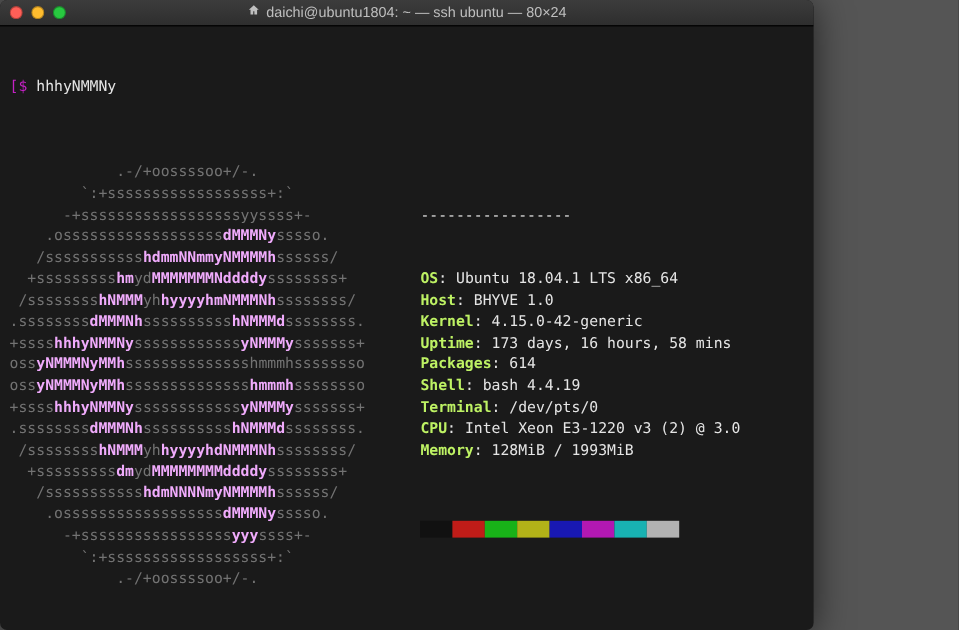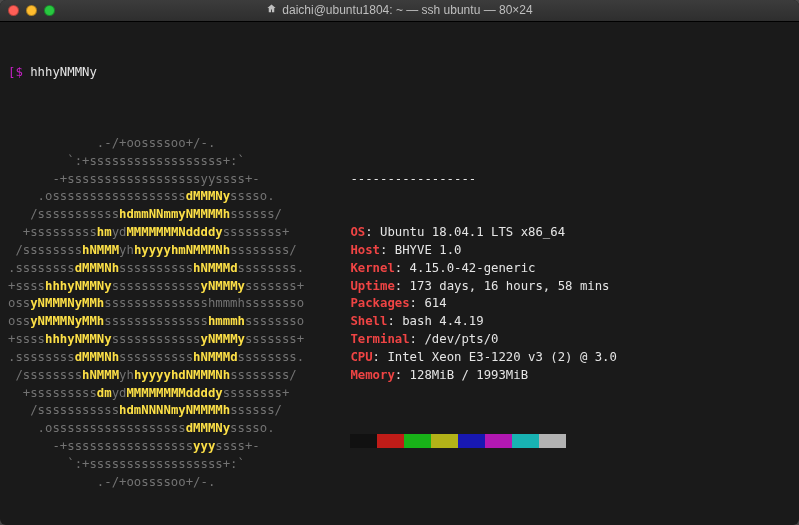--- a/index.html
+++ b/index.html
@@ -6,21 +6,21 @@
   body {
     background: #555;
     font-family: "Menlo", "Consolas", monospace;
     font-size: 12.3px;
     line-height: 1.45;
     width: 799px;
     height: 525px;
     overflow: hidden;
   }
   .window {
-    width: 799px;
+    width: 678px;
     height: 525px;
     background: #1a1a1a;
     border-radius: 6px;
     overflow: hidden;
     box-shadow: 0 4px 30px rgba(0,0,0,0.6);
   }
   .titlebar {
     height: 22px;
     background: linear-gradient(#3c3c3c, #2e2e2e);
     display: flex;
@@ -61,25 +61,25 @@
   .prompt-line { display: flex; align-items:center;}
   .prompt { color: #c421c4; } 
   .cmd { color: #e5e5e5; }
   .main {
     display: flex;
     align-items: flex-start;
     gap: 24px;
   }
   .ascii { letter-spacing: 0; white-space: pre; }
   .r { color: #737373; }
-  .w { color: #fde047; font-weight: bold;}
+  .w { color: #f0abfc; font-weight: bold;}
   .info {}
   .userhost { color: #d1302f; font-weight: bold;}
   .dash { color: #e5e5e5; }
-  .label { color: #ef4444; font-weight: bold;}
+  .label { color: #bef264; font-weight: bold;}
   .val { color: #e5e5e5; }
   .info-row { white-space: pre; }
   .swatches { margin-top: 14px; display:flex;}
   .sw { width: 27px; height: 14px; }
 </style>
 </head>
 <body>
 
 <div class="window">
   <div class="titlebar">

